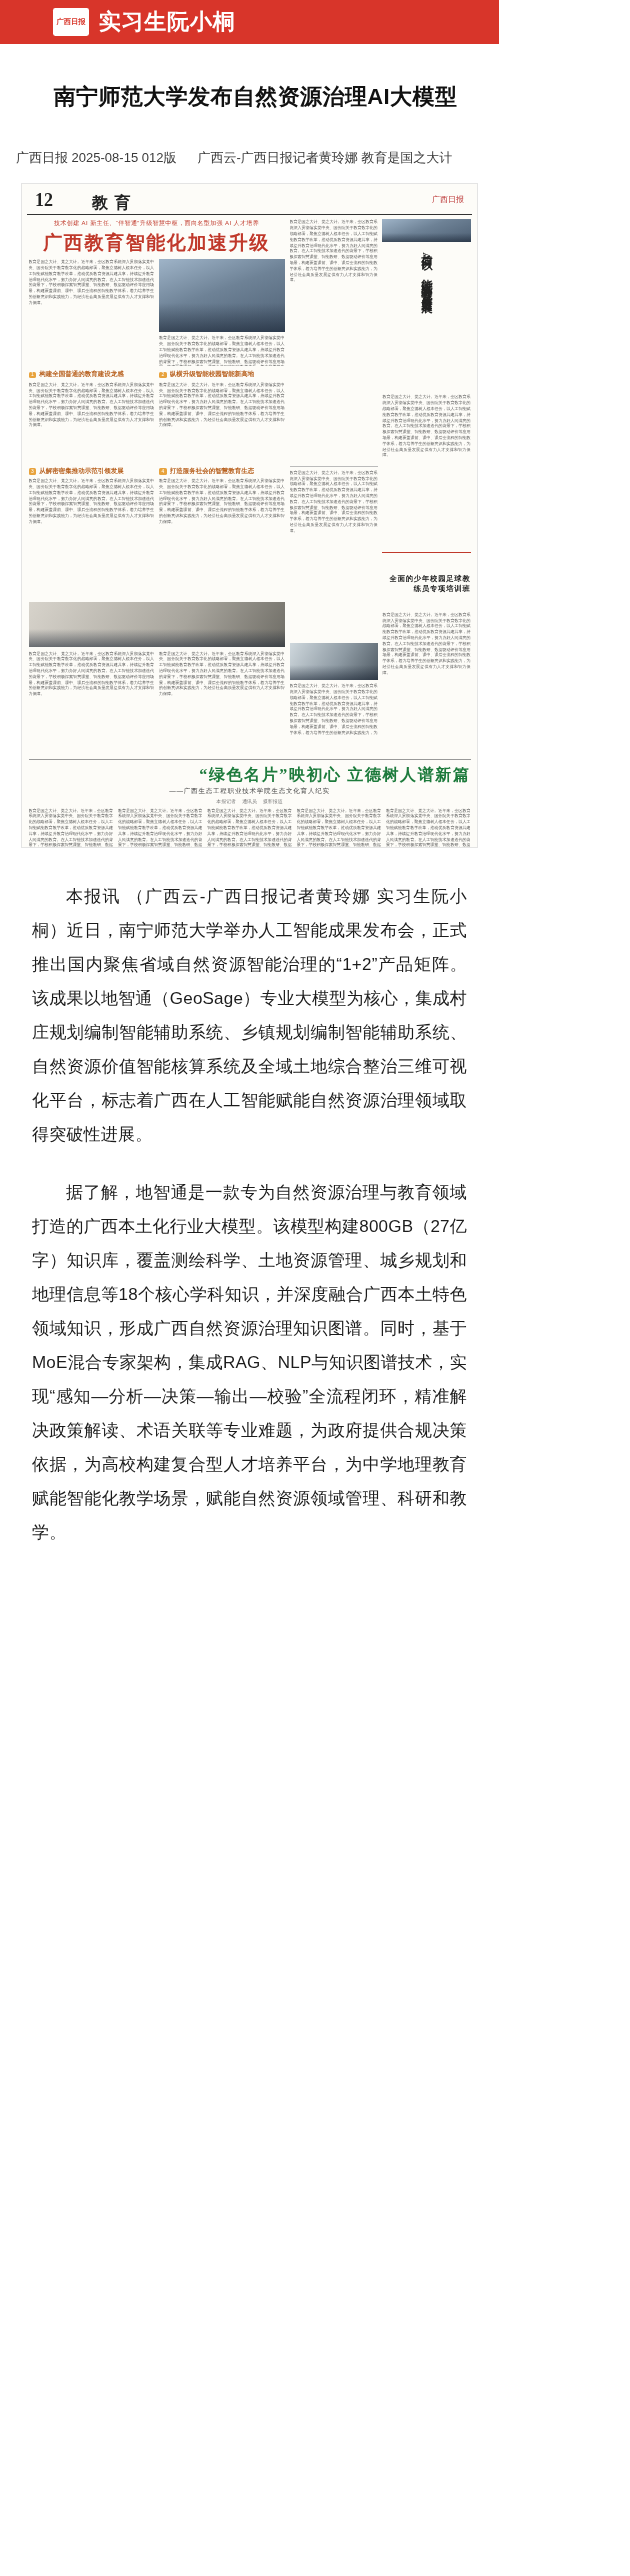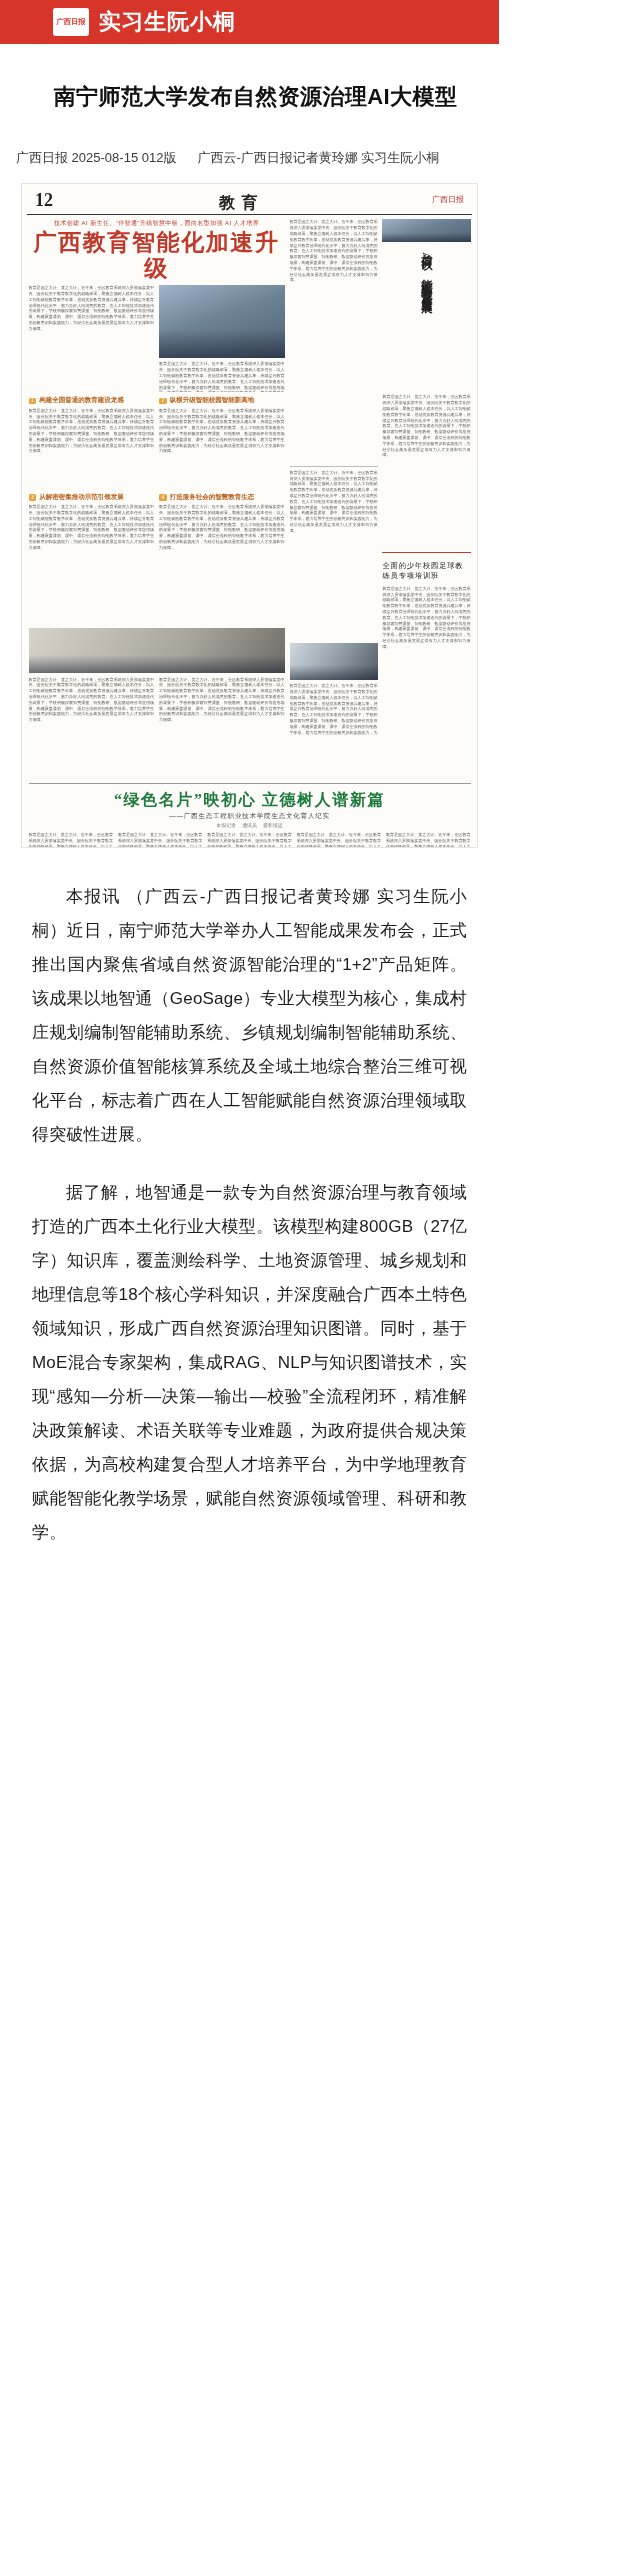--- a/index.html
+++ b/index.html
@@ -99,21 +99,21 @@
   .paper-pagenum {
     font-family: "Liberation Serif", serif;
     font-size: 18px;
     font-weight: bold;
     color: #222;
     line-height: 22.6px;
     width: 57px;
   }
   .paper-section {
     flex: 1;
-    text-align: center;
+    text-align: left;
     font-family: "Liberation Serif", serif;
     font-size: 16px;
     font-weight: bold;
     letter-spacing: 6.5px;
     color: #222;
     padding-top: 3.2px;
   }
   .paper-masthead {
     width: 73px;
     text-align: right;
@@ -134,21 +134,21 @@
 
   .kicker {
     font-size: 6px;
     color: #c0392b;
     text-align: center;
     line-height: 9px;
     letter-spacing: 0.4px;
   }
   .paper-title {
     font-family: "Liberation Serif", serif;
-    font-size: 23px;
+    font-size: 19px;
     font-weight: bold;
     color: #c0392b;
     text-align: center;
     letter-spacing: 1.6px;
     line-height: 26px;
     margin: 1.6px 0 3.2px 0;
   }
   .tinytext {
     font-size: 4px;
     line-height: 5.8px;
@@ -210,36 +210,36 @@
     letter-spacing: 2.4px;
     color: #222;
     height: 146px;
     margin: 3.2px auto;
   }
   .rule { border-top: 0.8px solid #bbb; margin: 3.2px 0; }
   .red-rule { border-top: 1.6px solid #c0392b; margin: 3.2px 0; }
   .band-title {
     font-family: "Liberation Serif", serif;
     font-size: 7.3px;
-    font-weight: normal;
-    text-align: left;
+    font-weight: bold;
+    text-align: right;
     color: #222;
     letter-spacing: 0.8px;
-    margin: 5px 0;
+    margin: 18px 0;
   }
   .bottom-feature {
     margin: 4.9px 6.5px 0 6.5px;
     border-top: 0.8px solid #999;
     padding-top: 4.9px;
   }
   .feature-title {
     font-family: "Liberation Serif", serif;
     font-size: 16px;
     font-weight: bold;
-    text-align: center;
+    text-align: right;
     color: #1d7a3c;
     letter-spacing: 1.6px;
     line-height: 21px;
   }
   .feature-sub {
     font-size: 6.5px;
     text-align: center;
     color: #444;
     margin-top: 1.6px;
     letter-spacing: 0.8px;
@@ -274,21 +274,21 @@
     <div class="banner-logo">
       <div class="banner-logo-inner">广西日报</div>
     </div>
     <div class="banner-title">实习生阮小桐</div>
   </div>
 
   <h1 class="headline">南宁师范大学发布自然资源治理AI大模型</h1>
 
   <div class="meta">
     <div class="meta-left">广西日报 2025-08-15 012版</div>
-    <div class="meta-right">广西云-广西日报记者黄玲娜 实习生阮小桐</div>
+    <div class="meta-right">广西云-广西日报记者黄玲娜 教育是国之大计</div>
   </div>
 
   <div class="paper-wrap">
 
     <div class="paper-head">
       <div class="paper-pagenum">12</div>
       <div class="paper-section">教育</div>
       <div class="paper-masthead">广西日报</div>
     </div>
 

